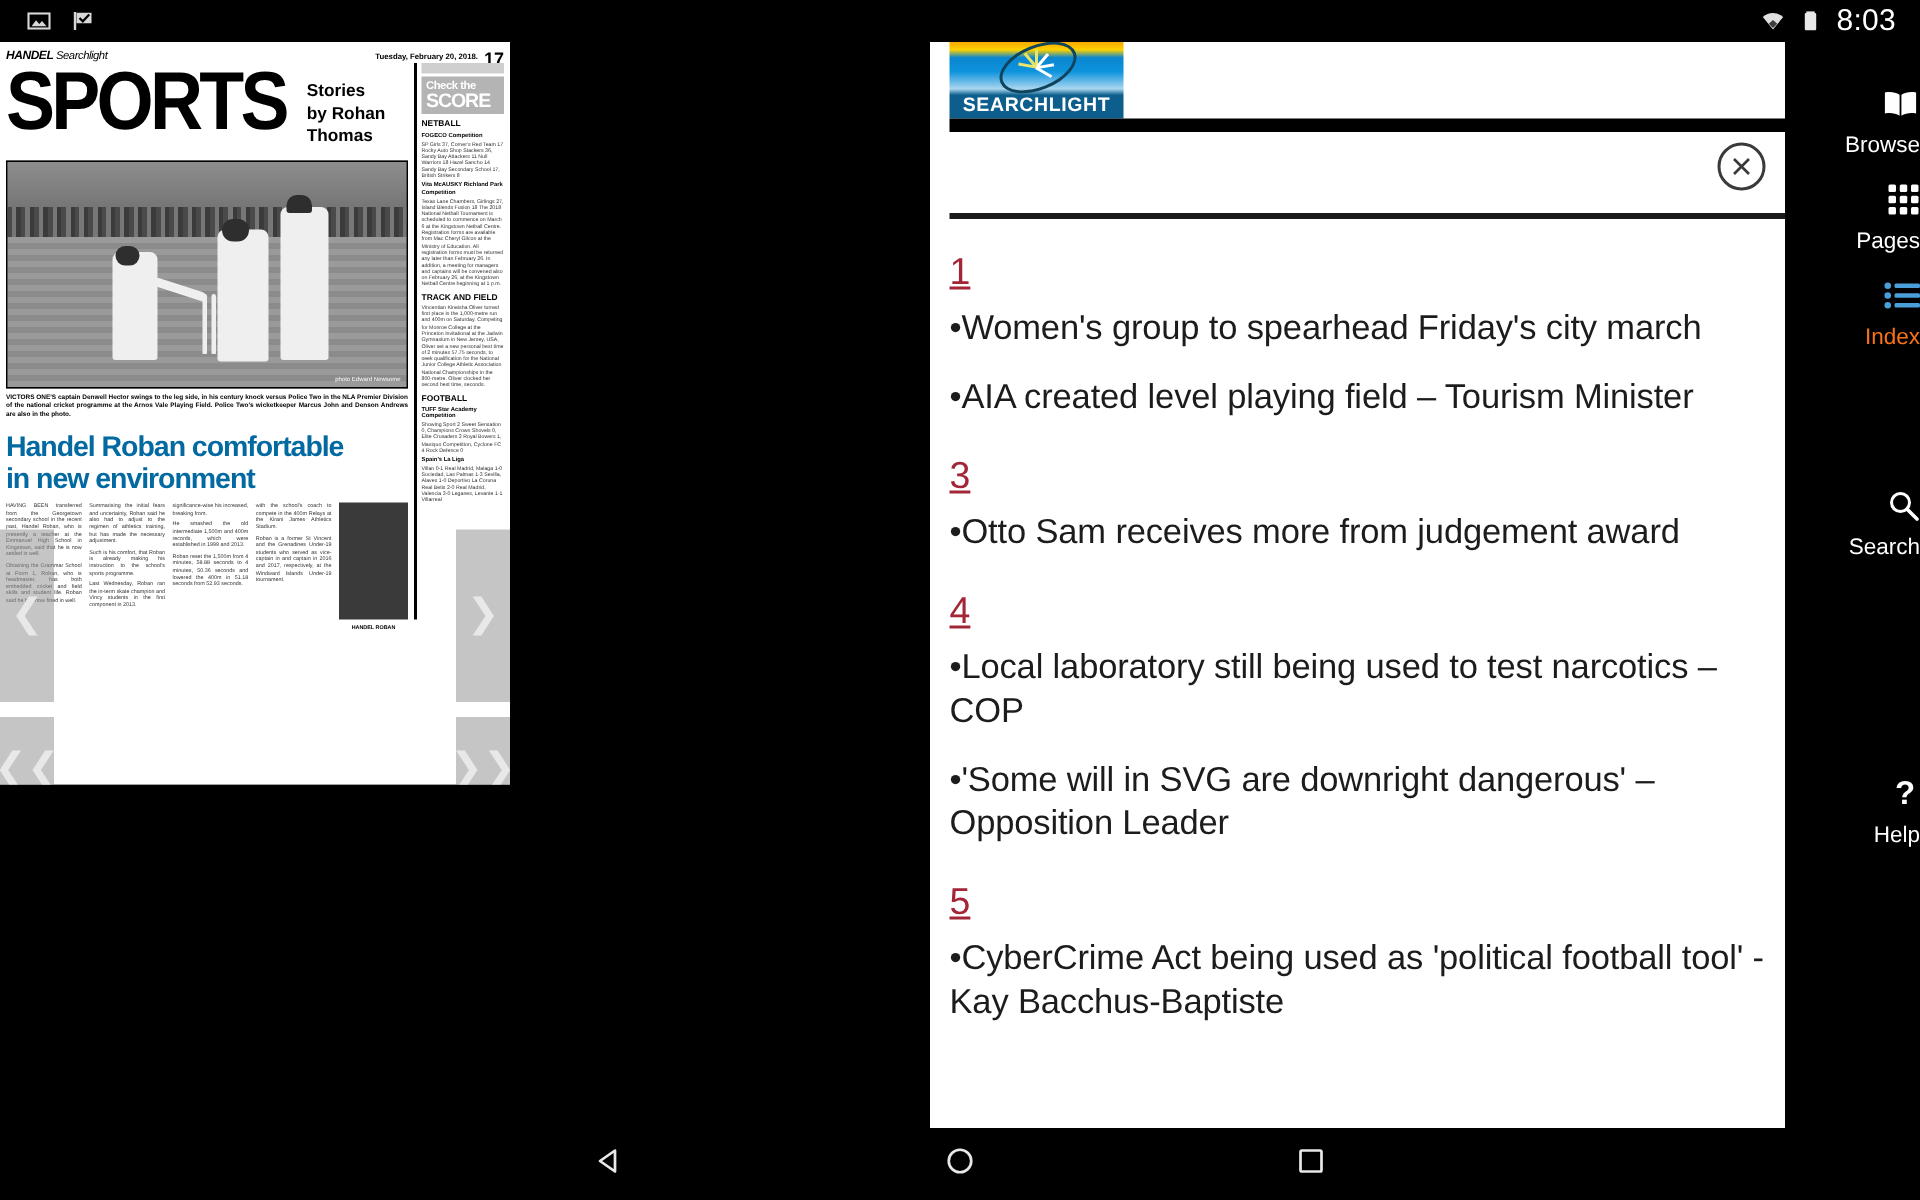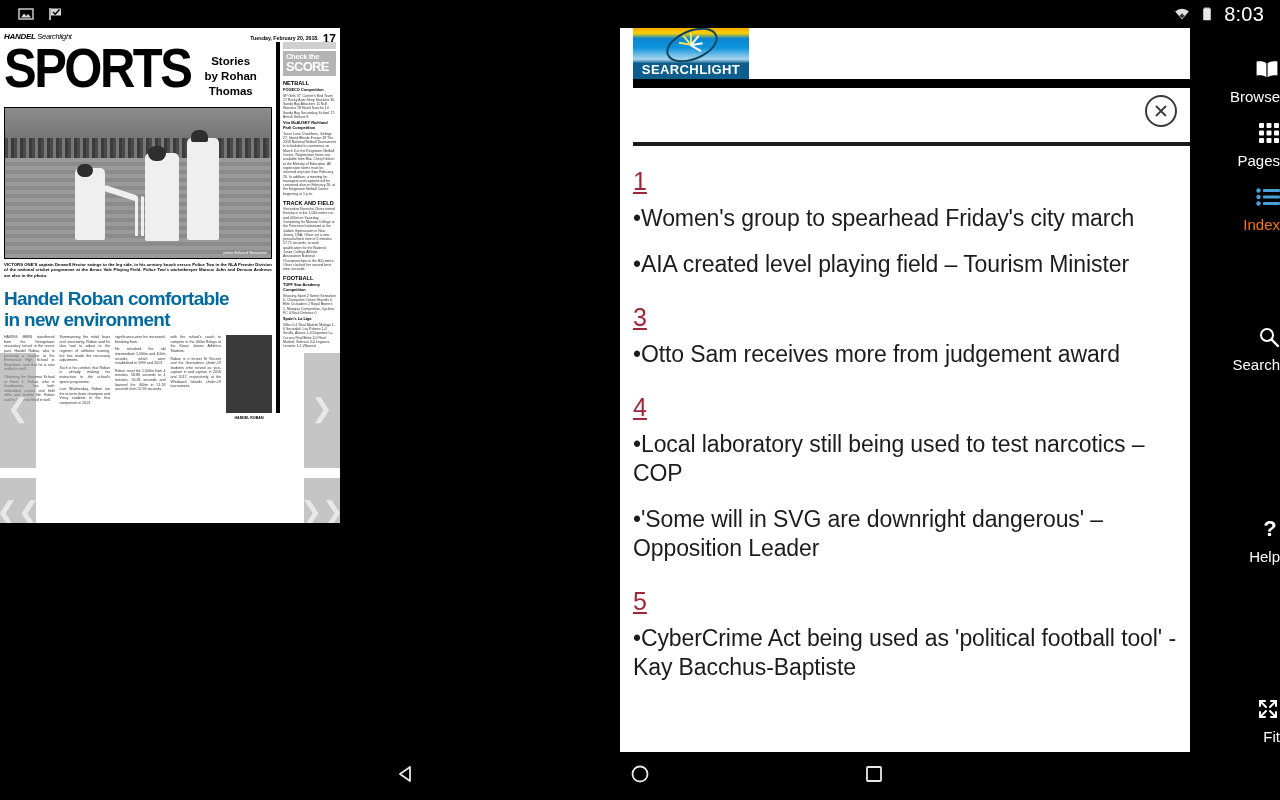--- a/index.html
+++ b/index.html
@@ -39,29 +39,29 @@
     height:11px; line-height:11px;
   }
   .np-mw{ font-size:8px; font-weight:bold; font-style:italic; color:#000; letter-spacing:-.3px;}
   .np-mw i{ font-weight:normal; font-size:7.5px;}
   .np-date{ font-size:5.2px; font-weight:bold; color:#000; padding-top:2px;}
   .np-pageno{ font-size:12px; font-weight:bold; color:#000; margin-left:4px; line-height:9px;}
   .np-mast-right{ display:flex; align-items:flex-end;}
 
   .np-body{ display:flex; gap:4px; margin-top:0px;}
   .np-main{ width:268px; }
-  .np-rail{ width:62px; border-left:4px solid #000000; padding-left:3px;}
+  .np-rail{ width:62px; border-left:2px solid #000000; padding-left:3px;}
 
   .np-title-row{ display:flex; align-items:flex-start; }
   .np-sports{
     font-size:49px; font-weight:bold; letter-spacing:-2.5px;
     line-height:47px; color:#000; font-family:"Liberation Sans", sans-serif;
     transform:scaleY(1.12); transform-origin:top left;
   }
-  .np-byline{ font-size:11.5px; font-weight:bold; line-height:15px; color:#000; margin-left:14px; margin-top:12px;text-align:center;}
+  .np-byline{ font-size:11.5px; font-weight:bold; line-height:15px; color:#000; margin-left:14px; margin-top:12px;}
 
   .np-photo{
     position:relative; width:268px; height:152px; margin-top:8px;
     background:#7a7a7a; overflow:hidden;
     border:1px solid #000;
   }
   .np-photo .sky{ position:absolute; left:0; top:0; width:100%; height:26%;
     background:linear-gradient(180deg,#8d8d8d,#6f6f6f);}
   .np-photo .crowd{ position:absolute; left:0; top:20%; width:100%; height:14%;
     background:repeating-linear-gradient(90deg,#4a4a4a 0 3px,#777 3px 6px,#3b3b3b 6px 9px);}
@@ -424,37 +424,20 @@
 
     <div class="tb-item" style="top:488px;">
       <div class="tb-ico">
         <svg width="20" height="24" viewBox="0 0 20 24">
           <text x="10" y="19" font-family="Liberation Sans, sans-serif" font-size="22" font-weight="bold" fill="#fff" text-anchor="middle">?</text>
         </svg>
       </div>
       <div class="tb-label">Help</div>
     </div>
 
-    <div class="tb-item" style="top:668px;">
-      <div class="tb-ico">
-        <svg width="24" height="24" viewBox="0 0 24 24">
-          <g fill="none" stroke="#fff" stroke-width="2" stroke-linecap="round">
-            <path d="M9 4 L4 4 L4 9"></path>
-              <path d="M4 4 L10 10"></path>
-            <path d="M15 4 L20 4 L20 9"></path>
-              <path d="M20 4 L14 10"></path>
-            <path d="M9 20 L4 20 L4 15"></path>
-              <path d="M4 20 L10 14"></path>
-            <path d="M15 20 L20 20 L20 15"></path>
-              <path d="M20 20 L14 14"></path>
-          </g>
-        </svg>
-      </div>
-      <div class="tb-label">Fit</div>
-    </div>
   </div>
 </div>
 
 <div id="nav-bar">
   <div>
     <svg width="24" height="24" viewBox="0 0 24 24">
       <path d="M16 5 L6 12 L16 19 Z" fill="none" stroke="#e8e8e8" stroke-width="1.8" stroke-linejoin="round"></path>
     </svg>
   </div>
   <div>

